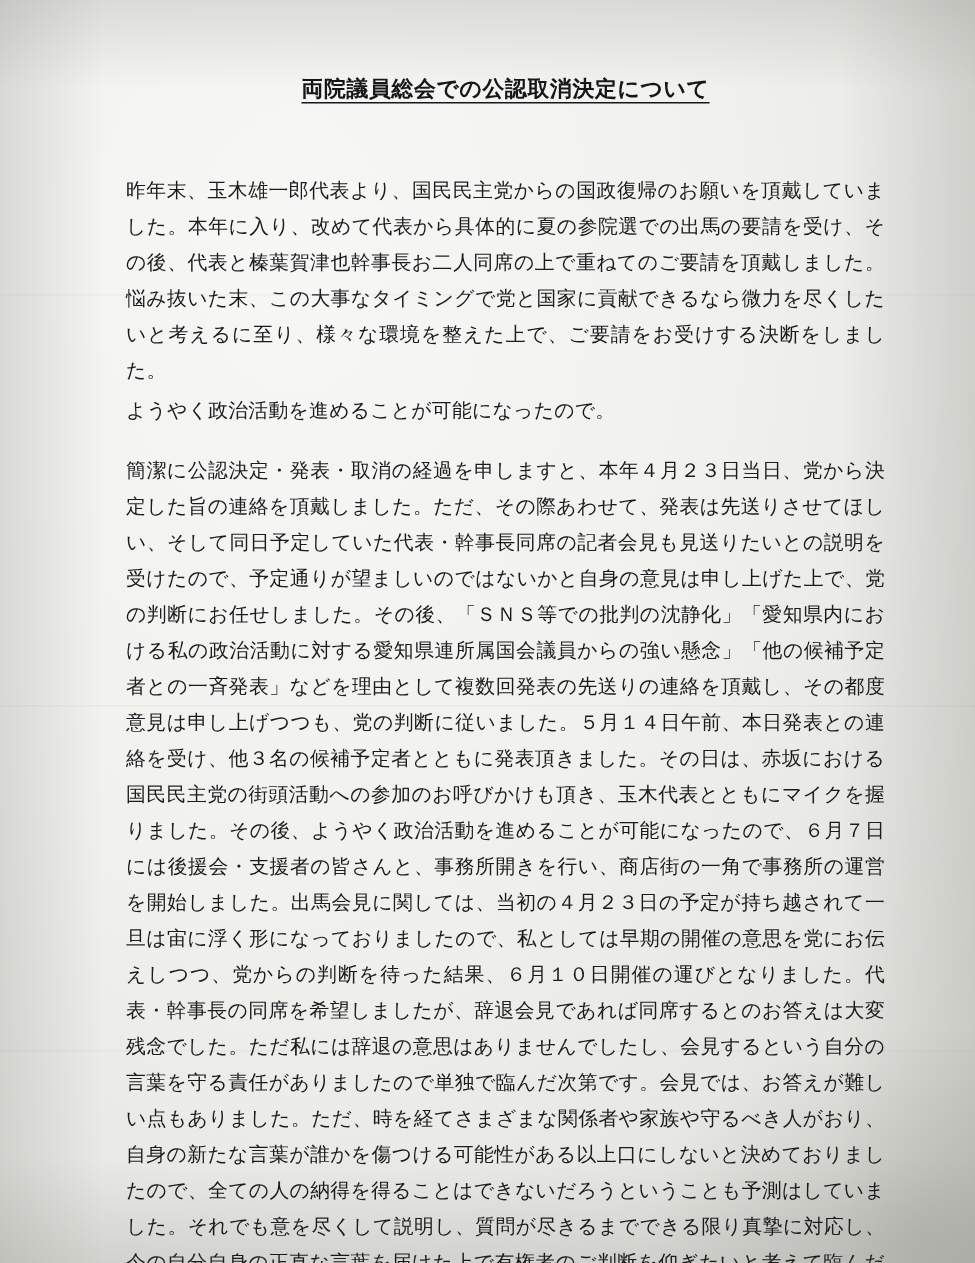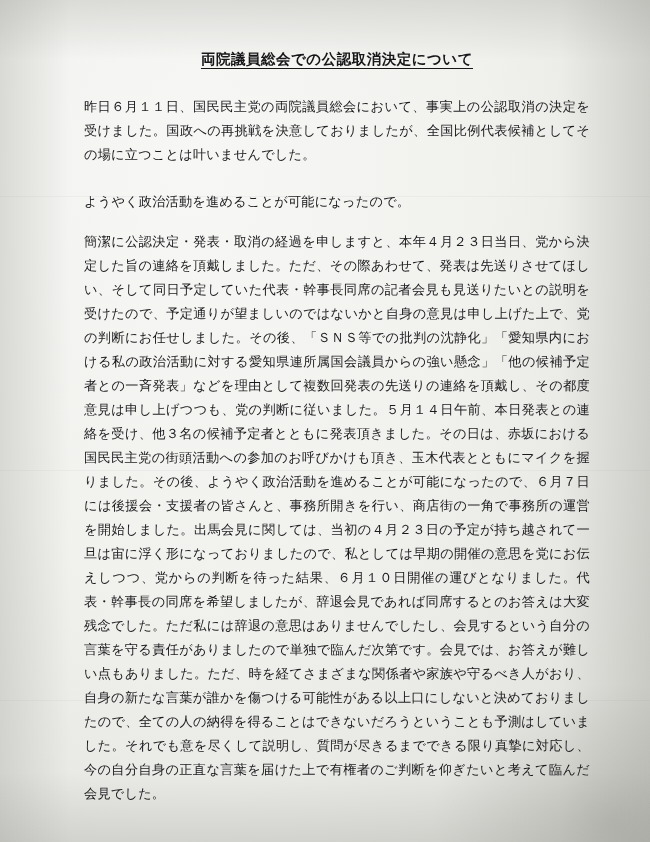--- a/index.html
+++ b/index.html
@@ -113,23 +113,23 @@
   <div class="shade-corner"></div>
 
   <div class="streak" style="top:196px;"></div>
   <div class="streak" style="top:470px;"></div>
   <div class="streak" style="top:700px;"></div>
 
   <div class="content">
     <h1 class="doc-title">両院議員総会での公認取消決定について</h1>
 
     <div class="gap-lg"></div>
-    <p class="para">昨日６月１１日、国民民主党の両院議員総会において、事実上の公認取消の決定を受けました。国政への再挑戦を決意しておりましたが、全国比例代表候補としてその場に立つことは叶いませんでした。</p>
 
     <div class="gap-lg"></div>
+    <p class="para">昨年末、玉木雄一郎代表より、国民民主党からの国政復帰のお願いを頂戴していました。本年に入り、改めて代表から具体的に夏の参院選での出馬の要請を受け、その後、代表と榛葉賀津也幹事長お二人同席の上で重ねてのご要請を頂戴しました。悩み抜いた末、この大事なタイミングで党と国家に貢献できるなら微力を尽くしたいと考えるに至り、様々な環境を整えた上で、ご要請をお受けする決断をしました。</p>
 
     <div class="gap-xs"></div>
     <p class="para">ようやく政治活動を進めることが可能になったので。</p>
 
     <div class="gap-md"></div>
     <p class="para">簡潔に公認決定・発表・取消の経過を申しますと、本年４月２３日当日、党から決定した旨の連絡を頂戴しました。ただ、その際あわせて、発表は先送りさせてほしい、そして同日予定していた代表・幹事長同席の記者会見も見送りたいとの説明を受けたので、予定通りが望ましいのではないかと自身の意見は申し上げた上で、党の判断にお任せしました。その後、「ＳＮＳ等での批判の沈静化」「愛知県内における私の政治活動に対する愛知県連所属国会議員からの強い懸念」「他の候補予定者との一斉発表」などを理由として複数回発表の先送りの連絡を頂戴し、その都度意見は申し上げつつも、党の判断に従いました。５月１４日午前、本日発表との連絡を受け、他３名の候補予定者とともに発表頂きました。その日は、赤坂における国民民主党の街頭活動への参加のお呼びかけも頂き、玉木代表とともにマイクを握りました。その後、ようやく政治活動を進めることが可能になったので、６月７日には後援会・支援者の皆さんと、事務所開きを行い、商店街の一角で事務所の運営を開始しました。出馬会見に関しては、当初の４月２３日の予定が持ち越されて一旦は宙に浮く形になっておりましたので、私としては早期の開催の意思を党にお伝えしつつ、党からの判断を待った結果、６月１０日開催の運びとなりました。代表・幹事長の同席を希望しましたが、辞退会見であれば同席するとのお答えは大変残念でした。ただ私には辞退の意思はありませんでしたし、会見するという自分の言葉を守る責任がありましたので単独で臨んだ次第です。会見では、お答えが難しい点もありました。ただ、時を経てさまざまな関係者や家族や守るべき人がおり、自身の新たな言葉が誰かを傷つける可能性がある以上口にしないと決めておりましたので、全ての人の納得を得ることはできないだろうということも予測はしていました。それでも意を尽くして説明し、質問が尽きるまでできる限り真摯に対応し、今の自分自身の正直な言葉を届けた上で有権者のご判断を仰ぎたいと考えて臨んだ会見でした。</p>
 
   </div>
 </div>
 

